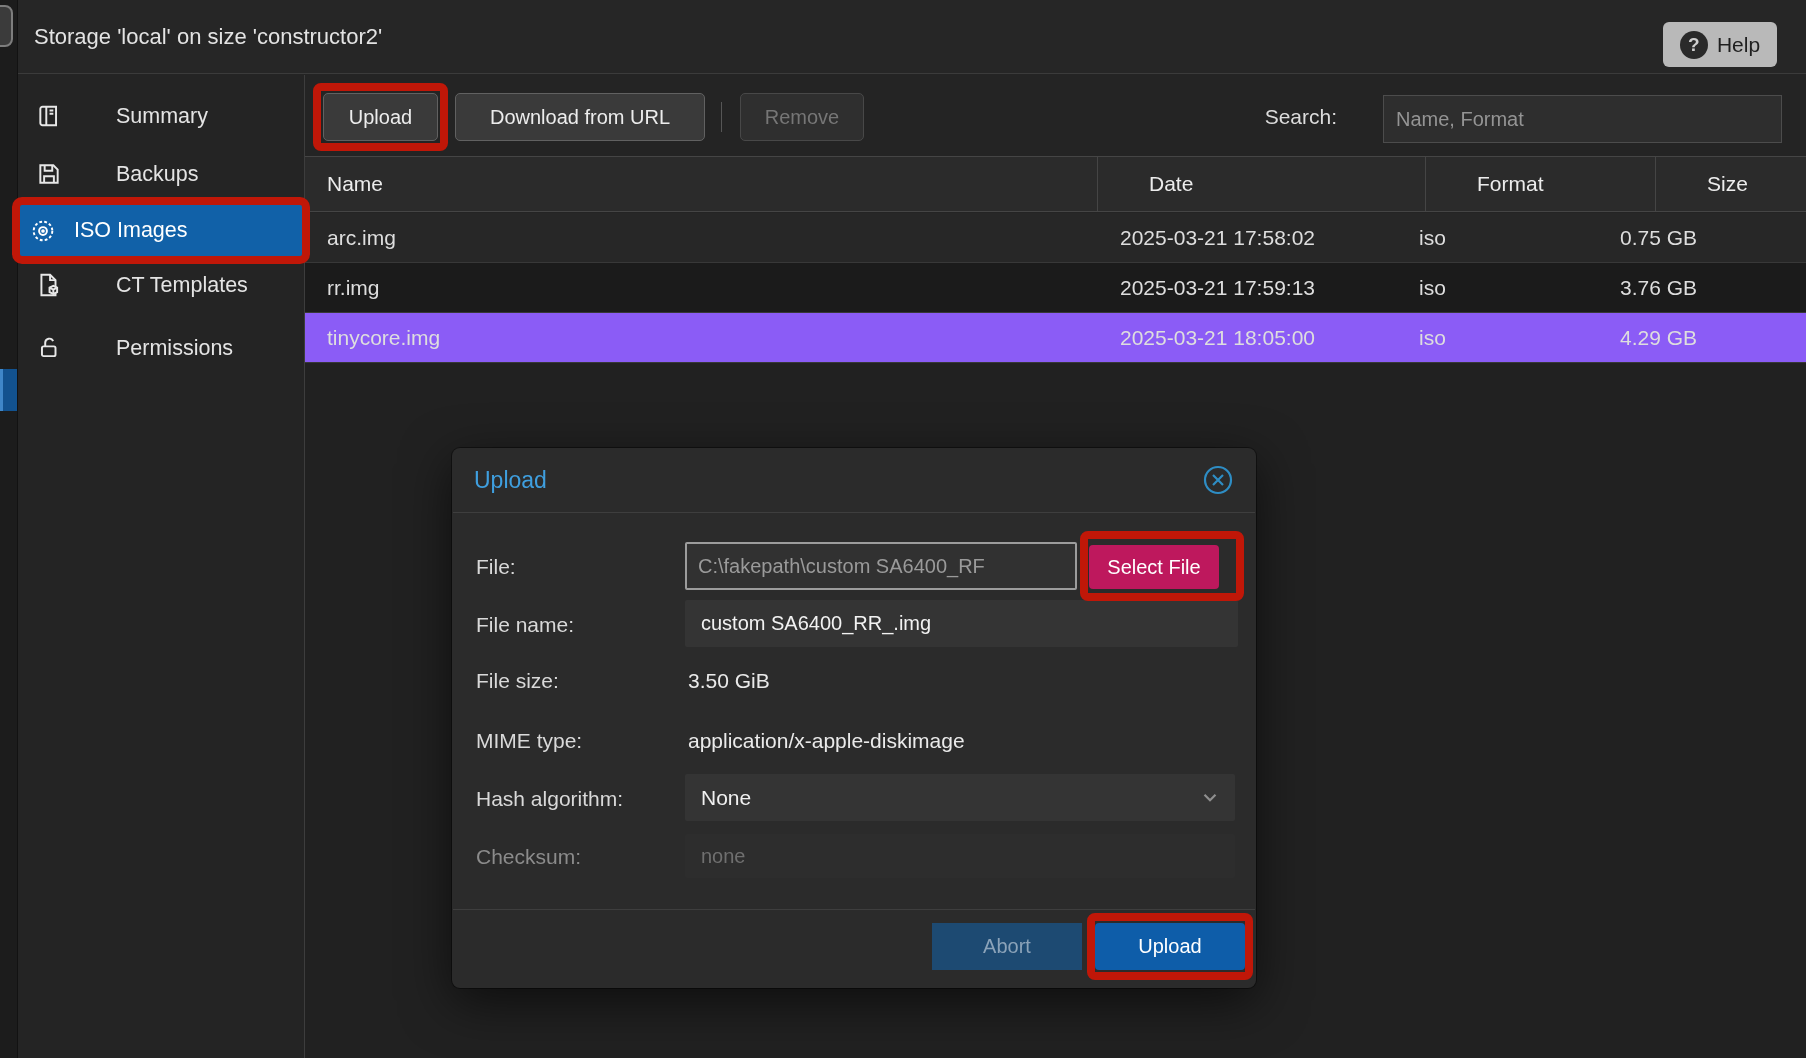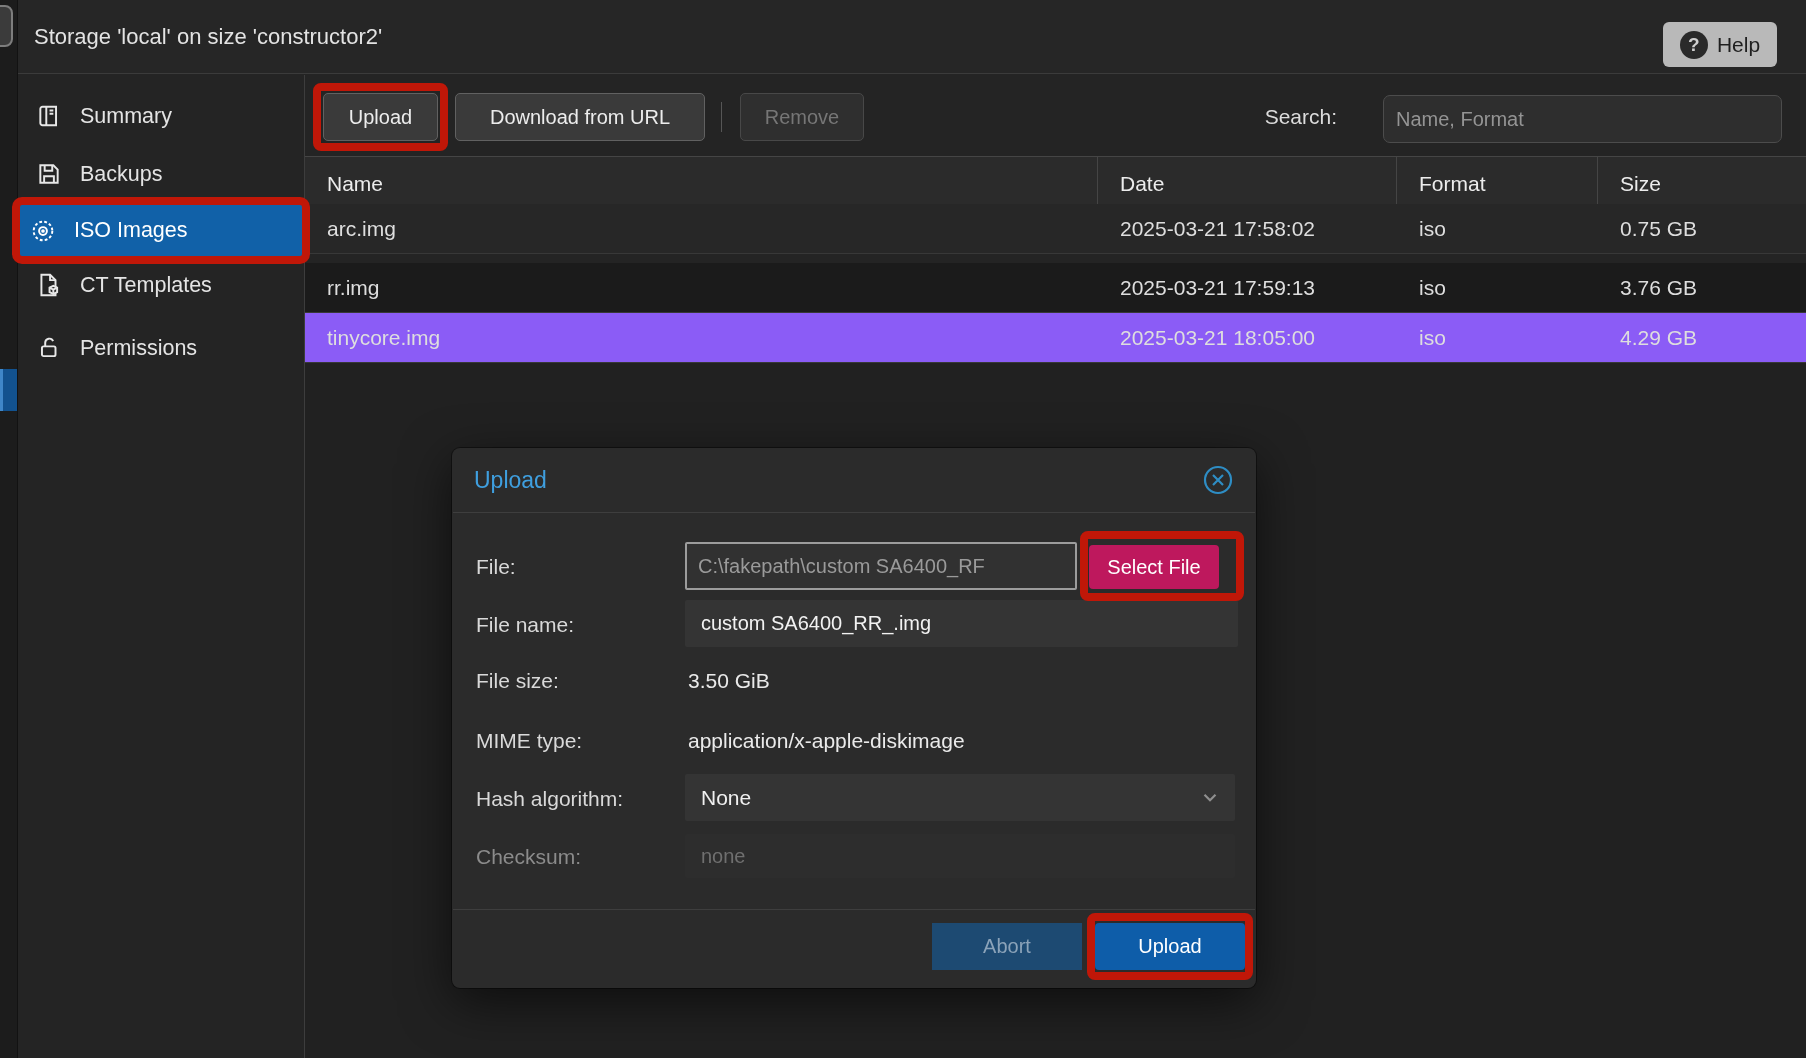--- a/index.html
+++ b/index.html
@@ -13,46 +13,46 @@
 
   
   #header{position:absolute;left:18px;top:0;width:1788px;height:74px;background:#262626;border-bottom:1px solid #3b3b3b;}
   #page-title{position:absolute;left:16px;top:0;height:74px;line-height:74px;font-size:22px;color:#e3e3e3;white-space:nowrap;}
   #help-btn{position:absolute;right:29px;top:22px;width:114px;height:45px;background:#b9b9b9;border-radius:6px;display:flex;align-items:center;justify-content:center;gap:9px;cursor:pointer;}
   #help-btn .qcircle{width:28px;height:28px;border-radius:50%;background:#2a2a2a;color:#cfcfcf;font-size:19px;font-weight:bold;display:flex;align-items:center;justify-content:center;}
   #help-btn .hlabel{color:#1f1f1f;font-size:21px;}
 
   
   #sidebar{position:absolute;left:18px;top:75px;width:287px;height:983px;border-right:1px solid #3d3d3d;}
-  .side-item{position:absolute;left:2px;width:283px;height:48px;display:flex;align-items:center;cursor:pointer;color:#e4e4e4;}
+  .side-item{position:absolute;left:2px;width:283px;height:48px;display:flex;align-items:center;cursor:pointer;color:#e4e4e4;gap:36px;}
   .side-item .sicon{width:26px;height:26px;margin-left:16px;flex:0 0 26px;color:#e8e8e8;}
   .side-item .slabel{margin-left:18px;font-size:21.5px;white-space:nowrap;}
   #annot-iso{position:absolute;left:-6px;top:122px;width:298px;height:67px;border:8px solid #c01708;border-radius:10px;background:#1161a8;z-index:5;}
   #item-iso{position:absolute;left:0;top:0;width:100%;height:100%;display:flex;align-items:center;cursor:pointer;color:#fff;}
   #item-iso .sicon{width:26px;height:26px;margin-left:10px;flex:0 0 26px;color:#fff;}
   #item-iso .slabel{margin-left:18px;font-size:21.5px;}
 
   
   .tbtn{position:absolute;height:48px;background:#3a3a3a;border:1px solid #616161;border-radius:5px;color:#ececec;font-size:20px;display:flex;align-items:center;justify-content:center;cursor:pointer;}
   #btn-upload-toolbar{left:323px;top:93px;width:115px;}
   #annot-upload-toolbar{position:absolute;left:313px;top:83px;width:135px;height:68px;border:8px solid #c01708;border-radius:8px;z-index:4;pointer-events:none;}
   #btn-download{left:455px;top:93px;width:250px;}
   #toolbar-sep{position:absolute;left:721px;top:102px;width:1px;height:30px;background:#565656;}
   #btn-remove{left:740px;top:93px;width:124px;background:#2f2f2f;border-color:#484848;color:#767676;cursor:default;}
   #search-label{position:absolute;left:1220px;top:93px;width:117px;height:48px;line-height:48px;text-align:right;font-size:21px;color:#dcdcdc;}
-  #search-input{position:absolute;left:1383px;top:95px;width:399px;height:48px;background:#2e2e2e;border:1px solid #4c4c4c;border-radius:7px;color:#e8e8e8;font-size:20px;padding:0 12px;outline:none;}
+  #search-input{position:absolute;left:1383px;top:95px;width:399px;height:48px;background:#2e2e2e;border:1px solid #4c4c4c;border-radius:0;color:#e8e8e8;font-size:20px;padding:0 12px;outline:none;}
   #search-input::placeholder{color:#949494;}
 
   
-  #grid-header{position:absolute;left:305px;top:156px;width:1501px;height:56px;background:#2b2b2b;border-top:1px solid #454545;border-bottom:1px solid #454545;display:grid;grid-template-columns:793px 299px 201px auto;}
+  #grid-header{position:absolute;left:305px;top:156px;width:1501px;height:56px;background:#2b2b2b;border-top:1px solid #454545;border-bottom:1px solid #454545;display:grid;grid-template-columns:793px 299px 201px auto;gap:29px;}
   #grid-header .hcell{line-height:54px;padding-left:22px;font-size:21px;color:#ececec;border-right:1px solid #454545;cursor:pointer;}
   #grid-header .hcell:last-child{border-right:none;}
   .trow{position:absolute;left:305px;width:1501px;height:50px;display:grid;grid-template-columns:793px 299px 201px auto;border-bottom:1px solid #383838;cursor:pointer;}
   .trow .tcell{line-height:49px;padding-left:22px;font-size:21px;color:#dedede;white-space:nowrap;overflow:hidden;}
-  #row-0{top:204px;background:#272727;}
+  #row-0{top:213px;background:#272727;}
   #row-1{top:263px;background:#1b1b1b;}
   #row-2{top:313px;background:#8b5cf6;}
   #grid-empty{position:absolute;left:305px;top:363px;width:1501px;height:695px;background:#212121;}
 
   
   #modal{position:absolute;left:452px;top:448px;width:804px;height:540px;background:#2b2b2b;border-radius:8px;box-shadow:0 14px 50px rgba(0,0,0,.6),0 0 0 1px rgba(0,0,0,.4);z-index:10;}
   #modal-title{position:absolute;left:22px;top:0;height:64px;line-height:64px;font-size:23px;color:#3f9fdf;}
   #modal-close{position:absolute;right:20px;top:14px;width:36px;height:36px;cursor:pointer;color:#2e8dc4;}
   #modal-body{position:absolute;left:1px;right:1px;top:64px;height:398px;border-top:1px solid #3e3e3e;border-bottom:1px solid #3e3e3e;}
   .mlabel{position:absolute;left:23px;width:205px;height:48px;line-height:48px;font-size:21px;color:#d9d9d9;white-space:nowrap;}

